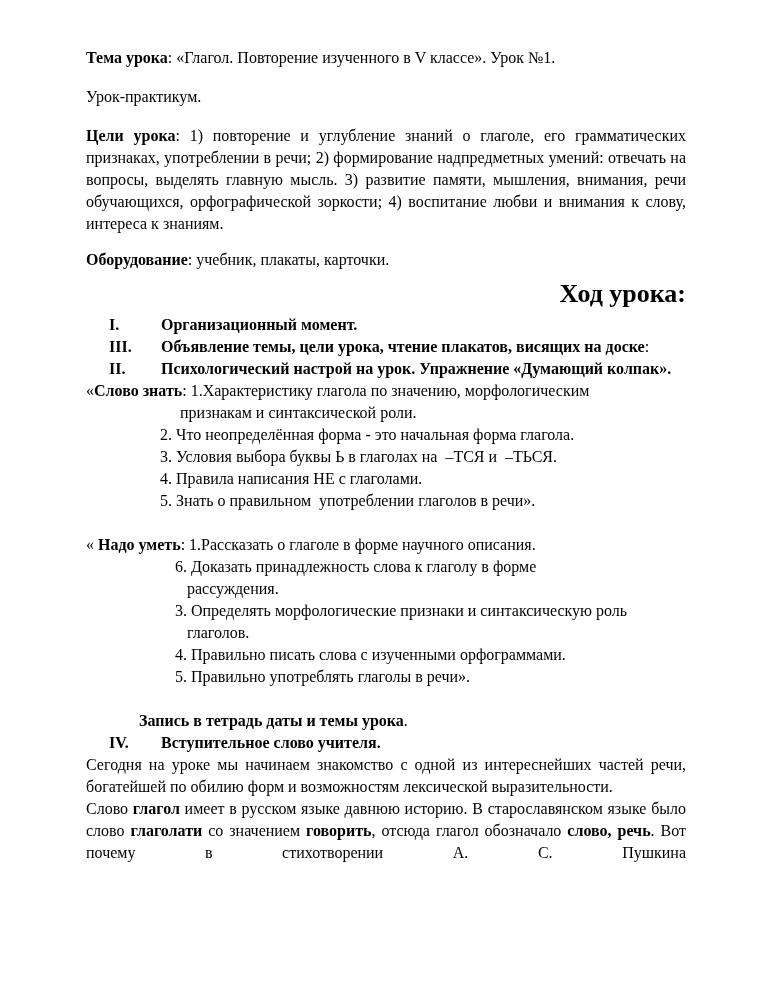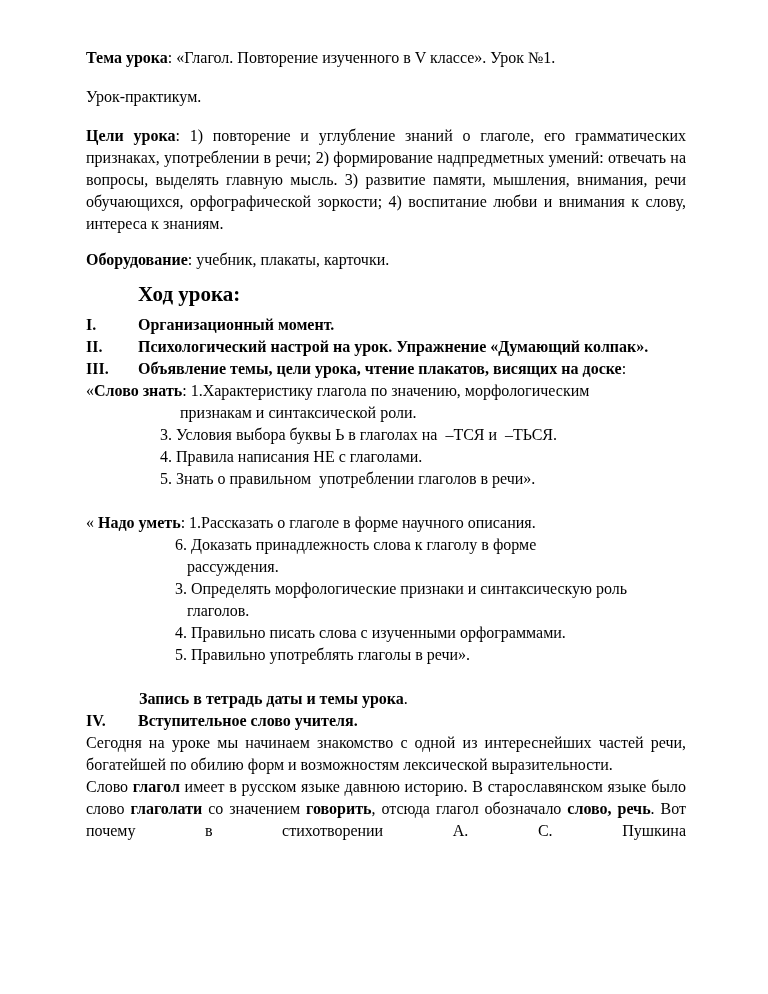--- a/index.html
+++ b/index.html
@@ -12,25 +12,25 @@
     box-sizing: border-box;
     width: 768px; height: 725px;
     padding: 47px 82px 20px 86px;
     font-size: 16px; line-height: 22px;
   }
   p { margin: 0; }
   .par { margin: 0 0 17px; text-align: justify; }
   .goals { margin-bottom: 14px; margin-top: 12px; }
   .equip { margin-bottom: 8px; }
   .hod {
-    font-size: 21px; line-height: 30px; font-weight: 700;
-    text-align: left; text-indent: 52px; margin: 0 0 5px;
+    font-size: 26px; line-height: 30px; font-weight: 700;
+    text-align: right; text-indent: 52px; margin: 0 0 5px;
   }
   .plan { text-align: justify; }
-  .plan b { font-weight: 700; }
+  .plan b { font-weight: 700; margin-left: 23px; }
   .rn { display: inline-block; width: 52px; }
   .line { white-space: pre-wrap; }
   .ind-cont1 { padding-left: 94px; }
   .ind-item1 { padding-left: 74px; }
   .ind-item2 { padding-left: 89px; }
   .ind-cont2 { padding-left: 101px; }
   .blank { height: 22px; }
   .zapis { padding-left: 5px; margin-left: 48px; }
   .just { text-align: justify; }
   .lastjust { text-align: justify; text-align-last: justify; }
@@ -45,26 +45,27 @@
   <p class="par">Урок-практикум.</p>
 
   <p class="par goals"><b>Цели урока</b><span>: 1) повторение и углубление знаний о глаголе, его грамматических признаках, употреблении в речи; 2) формирование надпредметных умений: отвечать на вопросы, выделять главную мысль. 3) развитие памяти, мышления, внимания, речи обучающихся, орфографической зоркости; 4) воспитание любви и внимания к слову, интереса к знаниям.</span></p>
 
   <p class="par equip"><b>Оборудование</b><span>: учебник, плакаты, карточки.</span></p>
 
   <div class="hod">Ход урока:</div>
 
   <div class="plan"><b><span class="rn">I.</span><span>Организационный момент.</span></b></div>
 
+  <div class="plan"><b><span class="rn">III.</span><span>Объявление темы, цели урока, чтение плакатов, висящих на доске</span></b><span>:</span></div>
+
   <div class="plan"><b><span class="rn">II.</span><span>Психологический настрой на урок. Упражнение «Думающий колпак».</span></b></div>
-
-  <div class="plan"><b><span class="rn">III.</span><span>Объявление темы, цели урока, чтение плакатов, висящих на доске</span></b><span>:</span></div>
 
   <div class="line"><span>«</span><b>Слово знать</b><span>: 1.Характеристику глагола по значению, морфологическим</span></div>
   <div class="line ind-cont1">признакам и синтаксической роли.</div>
+  <div class="line ind-item1">2. Что неопределённая форма - это начальная форма глагола.</div>
   <div class="line ind-item1">3. Условия выбора буквы Ь в глаголах на  –ТСЯ и  –ТЬСЯ.</div>
   <div class="line ind-item1">4. Правила написания НЕ с глаголами.</div>
   <div class="line ind-item1">5. Знать о правильном  употреблении глаголов в речи».</div>
 
   <div class="blank"></div>
 
   <div class="line"><span>« </span><b>Надо уметь</b><span>: 1.Рассказать о глаголе в форме научного описания.</span></div>
   <div class="line ind-item2">6. Доказать принадлежность слова к глаголу в форме</div>
   <div class="line ind-cont2">рассуждения.</div>
   <div class="line ind-item2">3. Определять морфологические признаки и синтаксическую роль</div>

